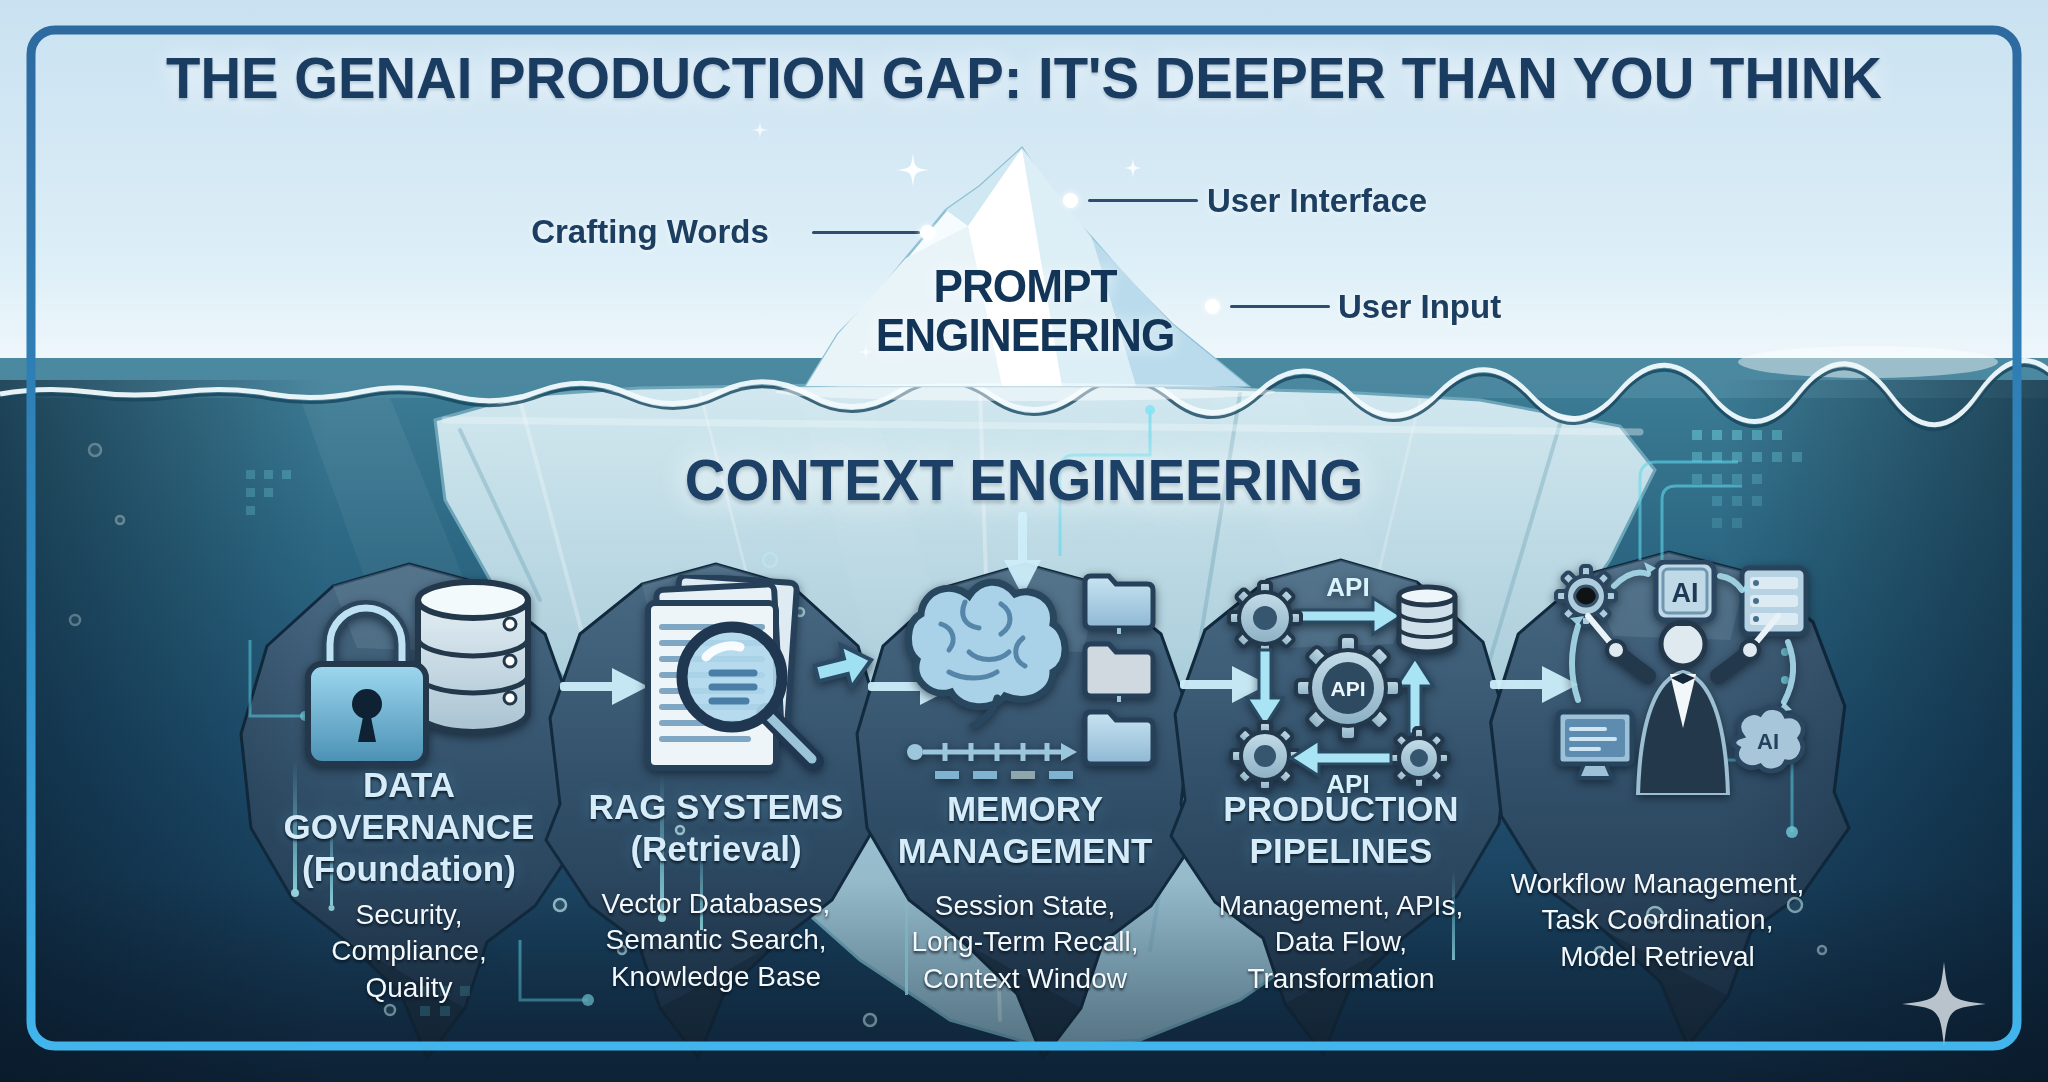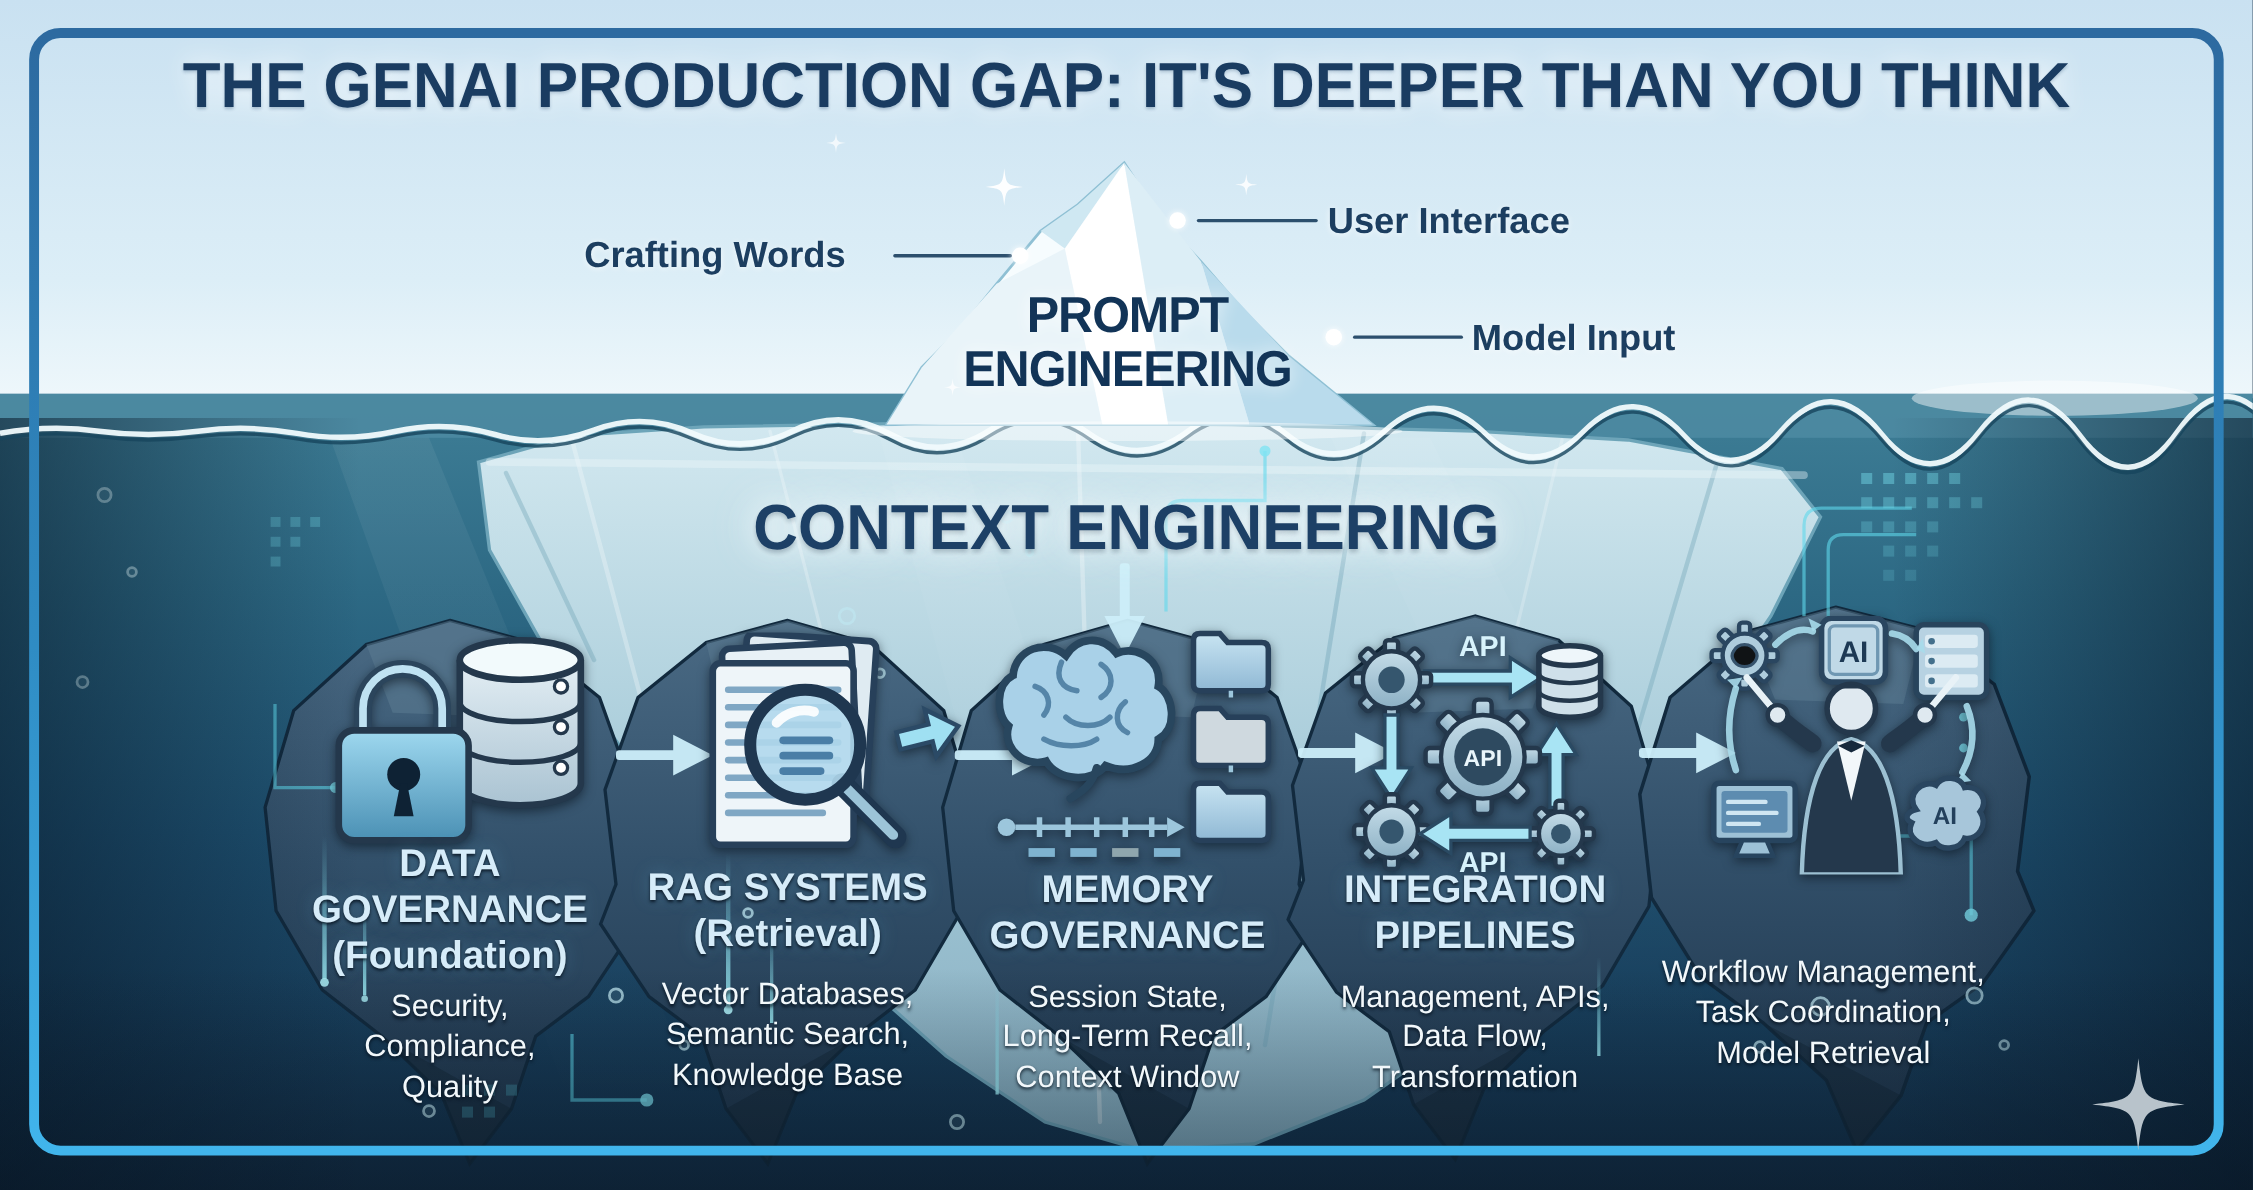--- a/index.html
+++ b/index.html
@@ -546,46 +546,46 @@
 ENGINEERING</div>
 
   <div class="abs callout" style="left:500px;width:300px;top:213px;text-align:center">Crafting Words</div>
   <div class="abs callout-line" style="left:812px;top:231px;width:108px"></div>
   <div class="abs callout-dot" style="left:920px;top:225px"></div>
 
   <div class="abs callout" style="left:1207px;top:182px">User Interface</div>
   <div class="abs callout-dot" style="left:1063px;top:193px"></div>
   <div class="abs callout-line" style="left:1088px;top:199px;width:110px"></div>
 
-  <div class="abs callout" style="left:1338px;top:288px">Model Input</div>
+  <div class="abs callout" style="left:1338px;top:288px">User Input</div>
   <div class="abs callout-dot" style="left:1205px;top:299px"></div>
   <div class="abs callout-line" style="left:1230px;top:305px;width:100px"></div>
 
   <div class="abs context-heading">CONTEXT ENGINEERING</div>
 
   <div class="abs rock-title pre" style="left:259px;width:300px;top:764px">DATA
 GOVERNANCE
 (Foundation)</div>
   <div class="abs rock-sub pre" style="left:259px;width:300px;top:897px">Security,
 Compliance,
 Quality</div>
 
   <div class="abs rock-title pre" style="left:566px;width:300px;top:786px">RAG SYSTEMS
 (Retrieval)</div>
   <div class="abs rock-sub pre" style="left:566px;width:300px;top:886px">Vector Databases,
 Semantic Search,
 Knowledge Base</div>
 
   <div class="abs rock-title pre" style="left:875px;width:300px;top:788px">MEMORY
-GOVERNANCE</div>
+MANAGEMENT</div>
   <div class="abs rock-sub pre" style="left:875px;width:300px;top:888px">Session State,
 Long-Term Recall,
 Context Window</div>
 
-  <div class="abs rock-title pre" style="left:1191px;width:300px;top:788px">INTEGRATION
+  <div class="abs rock-title pre" style="left:1191px;width:300px;top:788px">PRODUCTION
 PIPELINES</div>
   <div class="abs rock-sub pre" style="left:1191px;width:300px;top:888px">Management, APIs,
 Data Flow,
 Transformation</div>
 
   <div class="abs rock-sub pre" style="left:1490px;width:335px;top:866px">Workflow Management,
 Task Coordination,
 Model Retrieval</div>
 
   <svg class="abs" style="left:0;top:0;pointer-events:none" width="2048" height="1082" viewBox="0 0 2048 1082">

